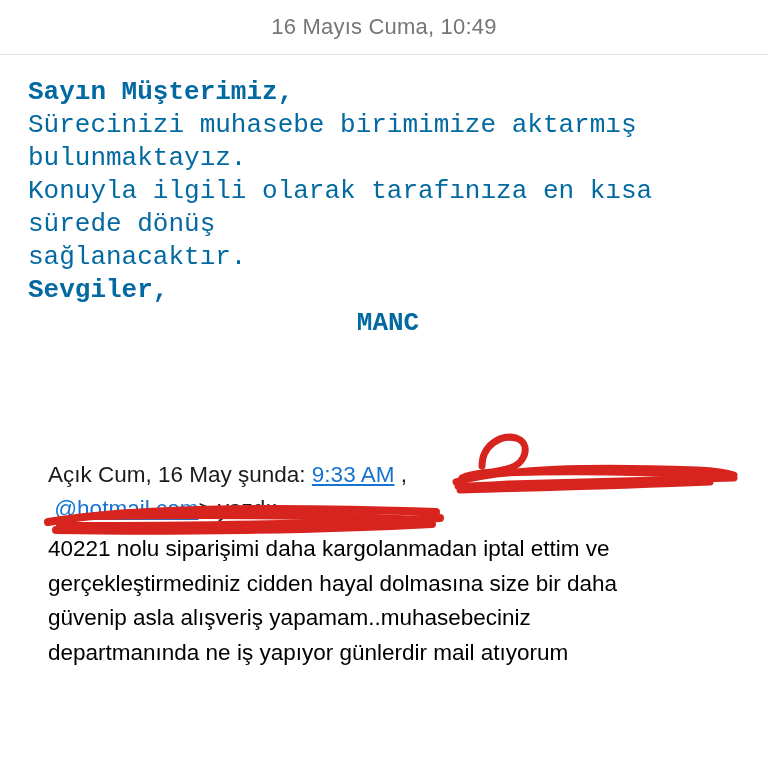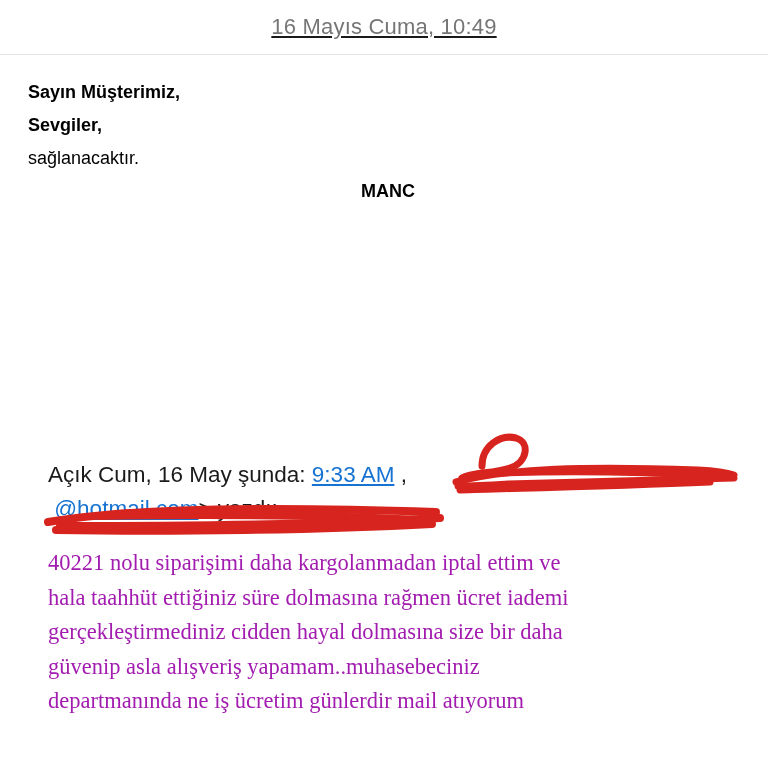--- a/index.html
+++ b/index.html
@@ -27,21 +27,20 @@
   .date-header {
     position: absolute;
     top: 0;
     left: 0;
     width: 768px;
     height: 54px;
     display: flex;
     align-items: center;
     justify-content: center;
     background: #ffffff;
-    text-decoration: underline;
   }
   .date-header .date-text {
     font-size: 22px;
     color: #767676;
     letter-spacing: 0.2px;
     font-family: "Liberation Sans", sans-serif;
   }
   .header-rule {
     position: absolute;
     top: 54px;
@@ -52,24 +51,24 @@
   }
 
   
   .message-body {
     position: absolute;
     top: 76px;
     left: 28px;
     width: 712px;
   }
   .msg-line {
-    font-size: 18px;
+    font-size: 26px;
     line-height: 33px;
-    color: #000000;
-    font-family: Liberation Sans, sans-serif;
+    color: #0369a1;
+    font-family: Liberation Mono, monospace;
     white-space: pre-wrap;
   }
   .msg-line.bold {
     font-weight: bold;
   }
   .msg-line.indent {
     padding-left: 8px;
     text-align: center;
   }
 
@@ -93,25 +92,25 @@
   .quote-intro .addr-link {
     color: #1673d1;
     text-decoration: underline;
   }
   .redacted-text {
     color: #1673d1;
     text-decoration: underline;
   }
 
   .quote-text {
-    margin-top: 20px;
+    margin-top: 6px;
     font-size: 22.5px;
     line-height: 34.5px;
-    color: #a21caf;
-    font-family: Liberation Serif, serif;
+    color: #000000;
+    font-family: Liberation Sans, sans-serif;
   }
 
   
   .scribble {
     position: absolute;
     pointer-events: none;
   }
   #scribble-1 {
     left: 448px;
     top: 428px;
@@ -130,37 +129,38 @@
 
 <div class="screen">
 
   <div class="date-header">
     <span class="date-text">16 Mayıs Cuma, 10:49</span>
   </div>
   <div class="header-rule"></div>
 
   <div class="message-body">
     <div class="msg-line bold">Sayın Müşterimiz,</div>
+    <div class="msg-line">Sürecinizi muhasebe birimimize aktarmış bulunmaktayız.</div>
+    <div class="msg-line">Konuyla ilgili olarak tarafınıza en kısa sürede dönüş</div>
+    <div class="msg-line">sağlanacaktır.</div>
     <div class="msg-line bold">Sevgiler,</div>
-    <div class="msg-line">sağlanacaktır.</div>
     <div class="msg-line bold indent">MANC</div>
   </div>
 
   <div class="quote-block">
     <div class="quote-intro">
       <span>Açık Cum, 16 May şunda: </span><a class="link" href="#">9:33 AM</a><span> ,</span><br>
       <span class="redacted-text">&nbsp;</span><a class="addr-link" href="#">@hotmail.com</a><span>&gt; yazdı:</span>
     </div>
 
     <div class="quote-text">
       <div>40221 nolu siparişimi daha kargolanmadan iptal ettim ve</div>
-      <div>hala taahhüt ettiğiniz süre dolmasına rağmen ücret iademi</div>
       <div>gerçekleştirmediniz cidden hayal dolmasına size bir daha</div>
       <div>güvenip asla alışveriş yapamam..muhasebeciniz</div>
-      <div>departmanında ne iş ücretim günlerdir mail atıyorum</div>
+      <div>departmanında ne iş yapıyor günlerdir mail atıyorum</div>
     </div>
   </div>
 
   <svg class="scribble" id="scribble-1" viewBox="0 0 290 68">
     <g fill="none" stroke="#d8241f" stroke-width="7" stroke-linecap="round" stroke-linejoin="round">
       <path d="M34 38 C 34 18, 52 6, 68 10 C 82 14, 80 34, 62 40 C 44 46, 24 44, 14 50"></path>
       <path d="M8 54 C 60 40, 140 38, 250 42 C 268 43, 280 45, 286 47"></path>
       <path d="M286 50 C 230 52, 150 54, 60 56 C 40 57, 22 58, 10 58"></path>
       <path d="M12 62 C 80 60, 170 58, 262 54"></path>
       <path d="M30 46 C 110 42, 200 44, 272 48"></path>

